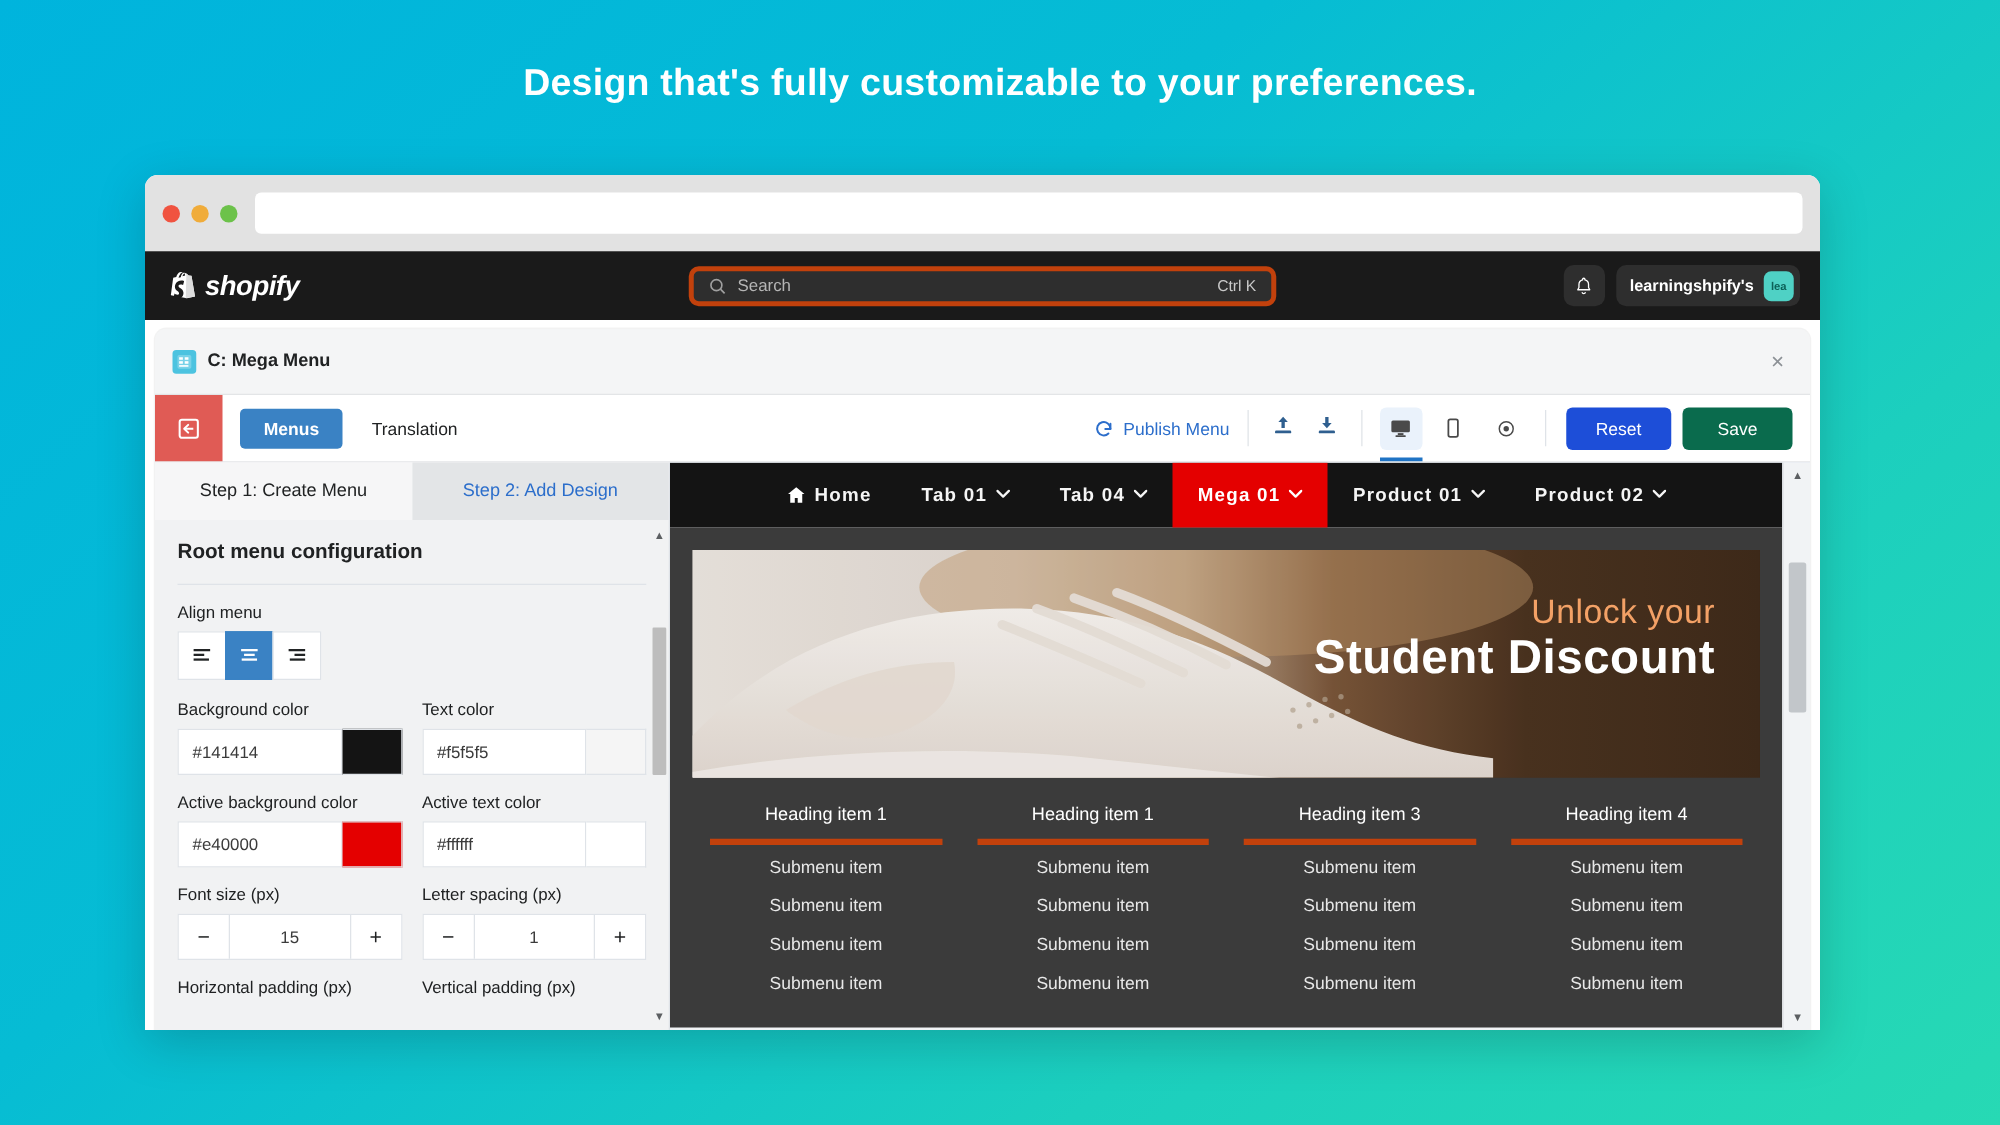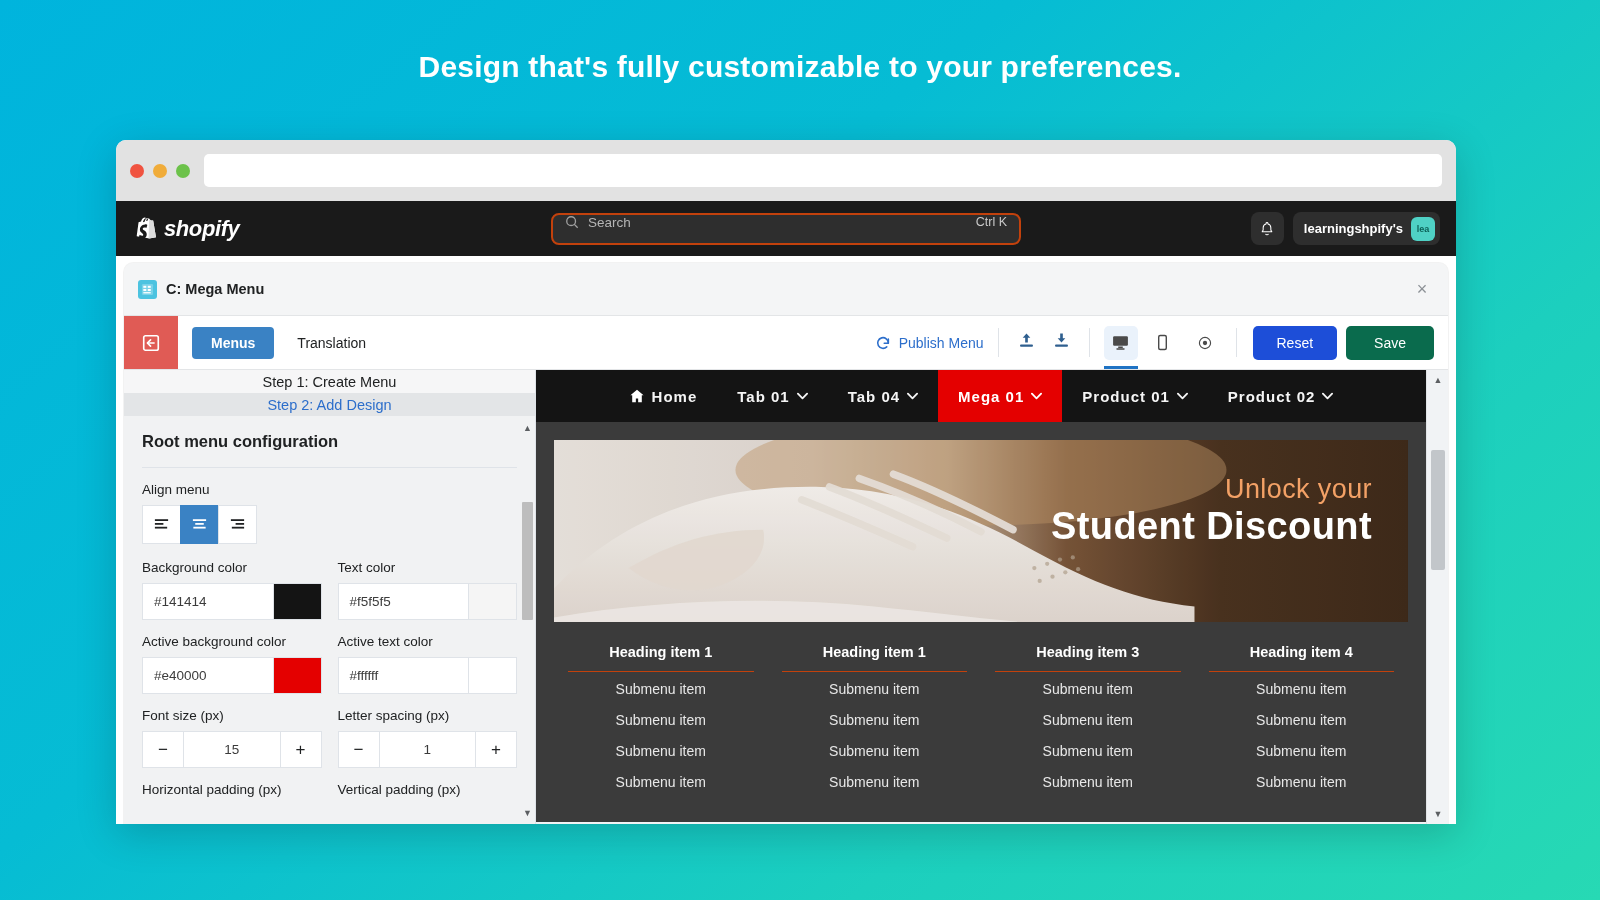--- a/index.html
+++ b/index.html
@@ -56,22 +56,22 @@
   .shopify-bag {
     width: 22px; height: 25px; display: block;
   }
   .shopify-word {
     font-size: 22px; font-weight: 700; font-style: italic;
     letter-spacing: -0.4px; color: #fff; text-align: right;
   }
   .s-search {
     position: absolute; left: 50%; transform: translateX(-50%);
     width: 470px; height: 32px;
-    background: #2e2e2e; border: 2px solid #c2410c; border-radius: 8px;
-    display: flex; align-items: flex-start; padding: 0 12px;
+    background: #2e2e2e; border: 4px solid #c2410c; border-radius: 8px;
+    display: flex; align-items: center; padding: 0 12px;
     color: #b5b5b5; font-size: 13.5px;
   }
   .s-search .mag { margin-right: 9px; opacity: .85; display:flex; }
   .s-search .ctrl { margin-left: auto; font-size: 12.5px; color: #c9c9c9; }
   .s-right {
     margin-left: auto; margin-right: 16px;
     display: flex; align-items: center; gap: 9px;
   }
   .bell-btn {
     width: 33px; height: 33px; border-radius: 8px; background: #2e2e2e;
@@ -159,21 +159,21 @@
   }
 
   
   .app-body { display: flex; height: 454px; }
 
   
   .cfg-panel {
     width: 412px; background: #f1f2f3; display: flex; flex-direction: column;
     border-right: 1px solid #dfe3e8;
   }
-  .steps { display: flex; height: 46px; flex-direction: column; }
+  .steps { display: flex; height: 46px; }
   .step {
     flex: 1; display: flex; align-items: center; justify-content: center;
     font-size: 14.5px; color: #202223; background: #f6f6f7;
   }
   .step.active { background: #e3e5e7; color: #2c6ecb; }
   .cfg-scroll {
     flex: 1; padding: 16px 18px 0 18px; position: relative; overflow: hidden;
   }
   .cfg-title { font-size: 16.5px; font-weight: 700; color: #202223; }
   .cfg-rule { height: 1px; background: #dfe3e8; margin: 16px 0 14px 0; }
@@ -255,23 +255,23 @@
   .banner-l1 {
     color: #f3a166; font-size: 27px; font-weight: 400; letter-spacing: .4px;
     margin-bottom: 0;
   }
   .banner-l2 {
     color: #ffffff; font-size: 38px; font-weight: 700; letter-spacing: .4px;
   }
   .cols { display: flex; padding: 22px 0 0 0; }
   .mcol { flex: 1; padding: 0 14px; }
   .mcol-head {
-    color: #ffffff; font-size: 14.5px; font-weight: 700;
+    color: #ffffff; font-size: 14.5px; font-weight: 400;
     text-align: center; padding-bottom: 11px;
-    border-bottom: 1px solid #c2410c;
+    border-bottom: 5px solid #c2410c;
   }
   .mcol-item {
     color: #e8e8e8; font-size: 14px; text-align: center; padding: 9px 0 6px 0;
   }
 
   
   .pv-sb {
     position: absolute; right: 0; top: 0; bottom: 0; width: 22px;
     background: #f1f3f5; border-left: 1px solid #e1e4e7;
   }

